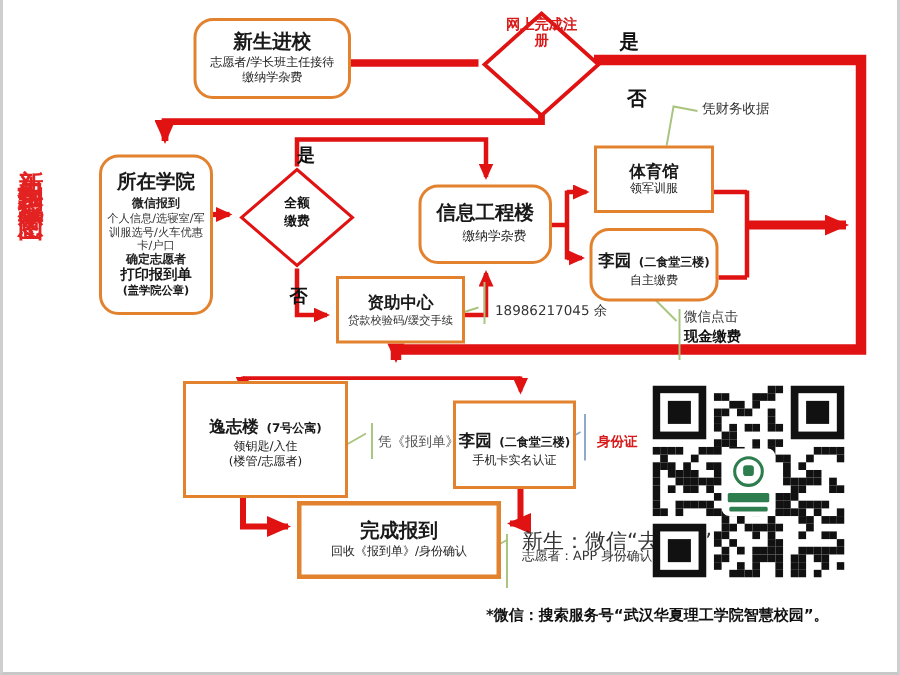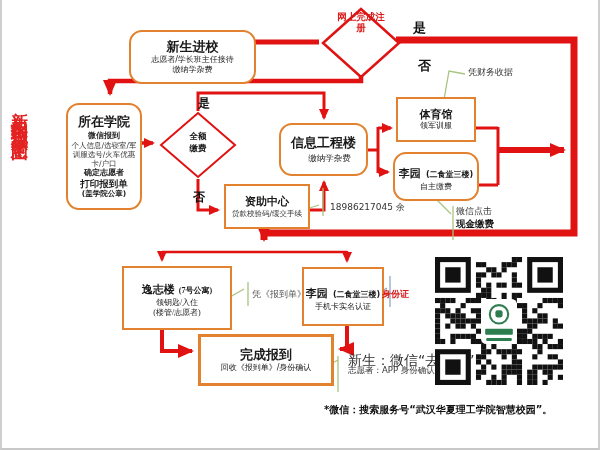--- a/index.html
+++ b/index.html
@@ -77,21 +77,21 @@
     <path d="M266 221 L317 205 M321 188 V216" fill="none" stroke="#a9c47f" stroke-width="1.3"></path>
     <path d="M429 194 L449 214 M451 206 V240" fill="none" stroke="#a9c47f" stroke-width="1.3"></path>
     <path d="M207 309 L242 289 M246 282 V306" fill="none" stroke="#a9c47f" stroke-width="1.3"></path>
     <path d="M296 382 L336 360 M336 392 V356" fill="none" stroke="#a9c47f" stroke-width="1.3"></path>
 
     <path d="M364 300 L385 288 M388 307 V276" fill="none" stroke="#8fa8c8" stroke-width="1.3"></path>
   </svg>
 
   <div class="vtitle">新生报到流程示意图</div>
 
-  <div class="box rounded" style="left:127px;top:30px;width:127px;height:54px;">
+  <div class="box rounded" style="left:127px;top:12px;width:105px;height:54px;">
     <div class="t">新生进校</div>
     <div class="sub2">志愿者/学长班主任接待</div>
     <div class="sub2">缴纳学杂费</div>
   </div>
 
   <div class="box rounded" style="left:64px;top:103px;width:76px;height:107px;">
     <div class="t">所在学院</div>
     <div class="sub2" style="font-weight:bold;">微信报到</div>
     <div class="tiny">个人信息/选寝室/军</div>
     <div class="tiny">训服选号/火车优惠</div>
@@ -117,21 +117,21 @@
       <span class="paren">(二食堂三楼)</span>
     </div>
     <div class="sub2">自主缴费</div>
   </div>
 
   <div class="box" style="left:222px;top:184px;width:86px;height:45px;">
     <div class="t-sm">资助中心</div>
     <div class="tiny">贷款校验码/缓交手续</div>
   </div>
 
-  <div class="box" style="left:120px;top:266px;width:110px;height:64px;font-family:Liberation Serif, serif;">
+  <div class="box" style="left:120px;top:254px;width:110px;height:78px;">
     <div>
       <span class="t-sm">逸志楼</span>
       <span class="paren">(7号公寓)</span>
     </div>
     <div class="sub2">领钥匙/入住</div>
     <div class="sub2">(楼管/志愿者)</div>
   </div>
 
   <div class="box" style="left:300px;top:267px;width:82px;height:59px;">
     <div>
@@ -158,21 +158,21 @@
   <div class="yn" style="left:411px;top:19px;">是</div>
   <div class="yn" style="left:416px;top:57px;">否</div>
   <div class="yn" style="left:196px;top:95px;font-size:12px;">是</div>
   <div class="yn" style="left:191px;top:189px;font-size:12px;">否</div>
 
   <div class="lbl" style="left:466px;top:66px;">凭财务收据</div>
   <div class="lbl" style="left:328px;top:201px;">18986217045 余</div>
   <div class="lbl" style="left:454px;top:205px;">微信点击</div>
   <div class="lbl" style="left:454px;top:218px;font-weight:bold;font-size:9.5px;color:#111;">现金缴费</div>
   <div class="lbl" style="left:250px;top:288px;color:#555;">凭《报到单》</div>
-  <div class="lbl red" style="left:380px;top:288px;font-weight:bold;text-align:center;">身份证</div>
+  <div class="lbl red" style="left:396px;top:288px;font-weight:bold;text-align:center;">身份证</div>
   <div class="lbl" style="left:346px;top:352px;font-size:14px;">新生：微信“去注册”</div>
   <div class="lbl" style="left:346px;top:365px;font-size:8.5px;">志愿者：APP 身份确认</div>
 
   <svg class="abs" id="qr" style="left:433px;top:257px;" width="128" height="128" viewBox="0 0 125 125">
       <rect x="75" y="0" width="5" height="5" fill="#111"></rect>
       <rect x="80" y="0" width="5" height="5" fill="#111"></rect>
       <rect x="40" y="5" width="5" height="5" fill="#111"></rect>
       <rect x="45" y="5" width="5" height="5" fill="#111"></rect>
       <rect x="65" y="5" width="5" height="5" fill="#111"></rect>
       <rect x="70" y="5" width="5" height="5" fill="#111"></rect>

